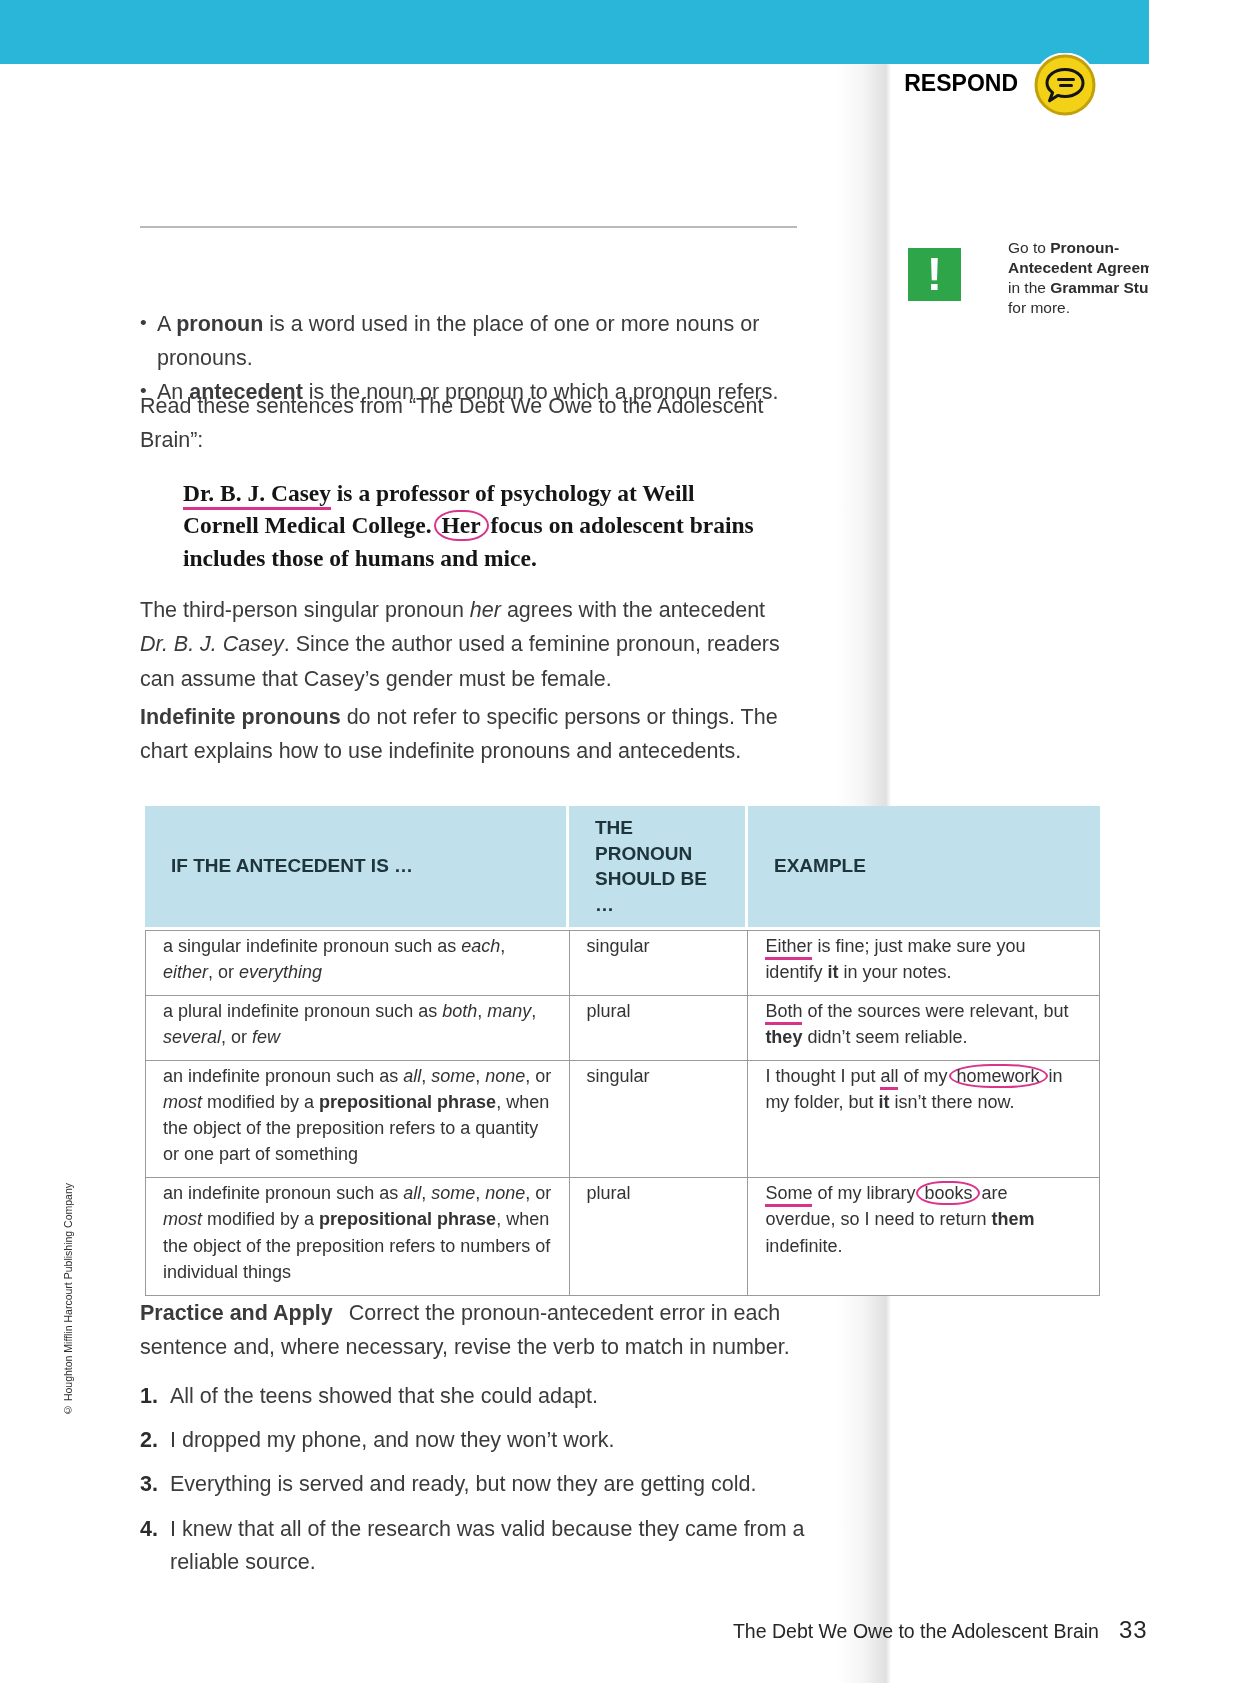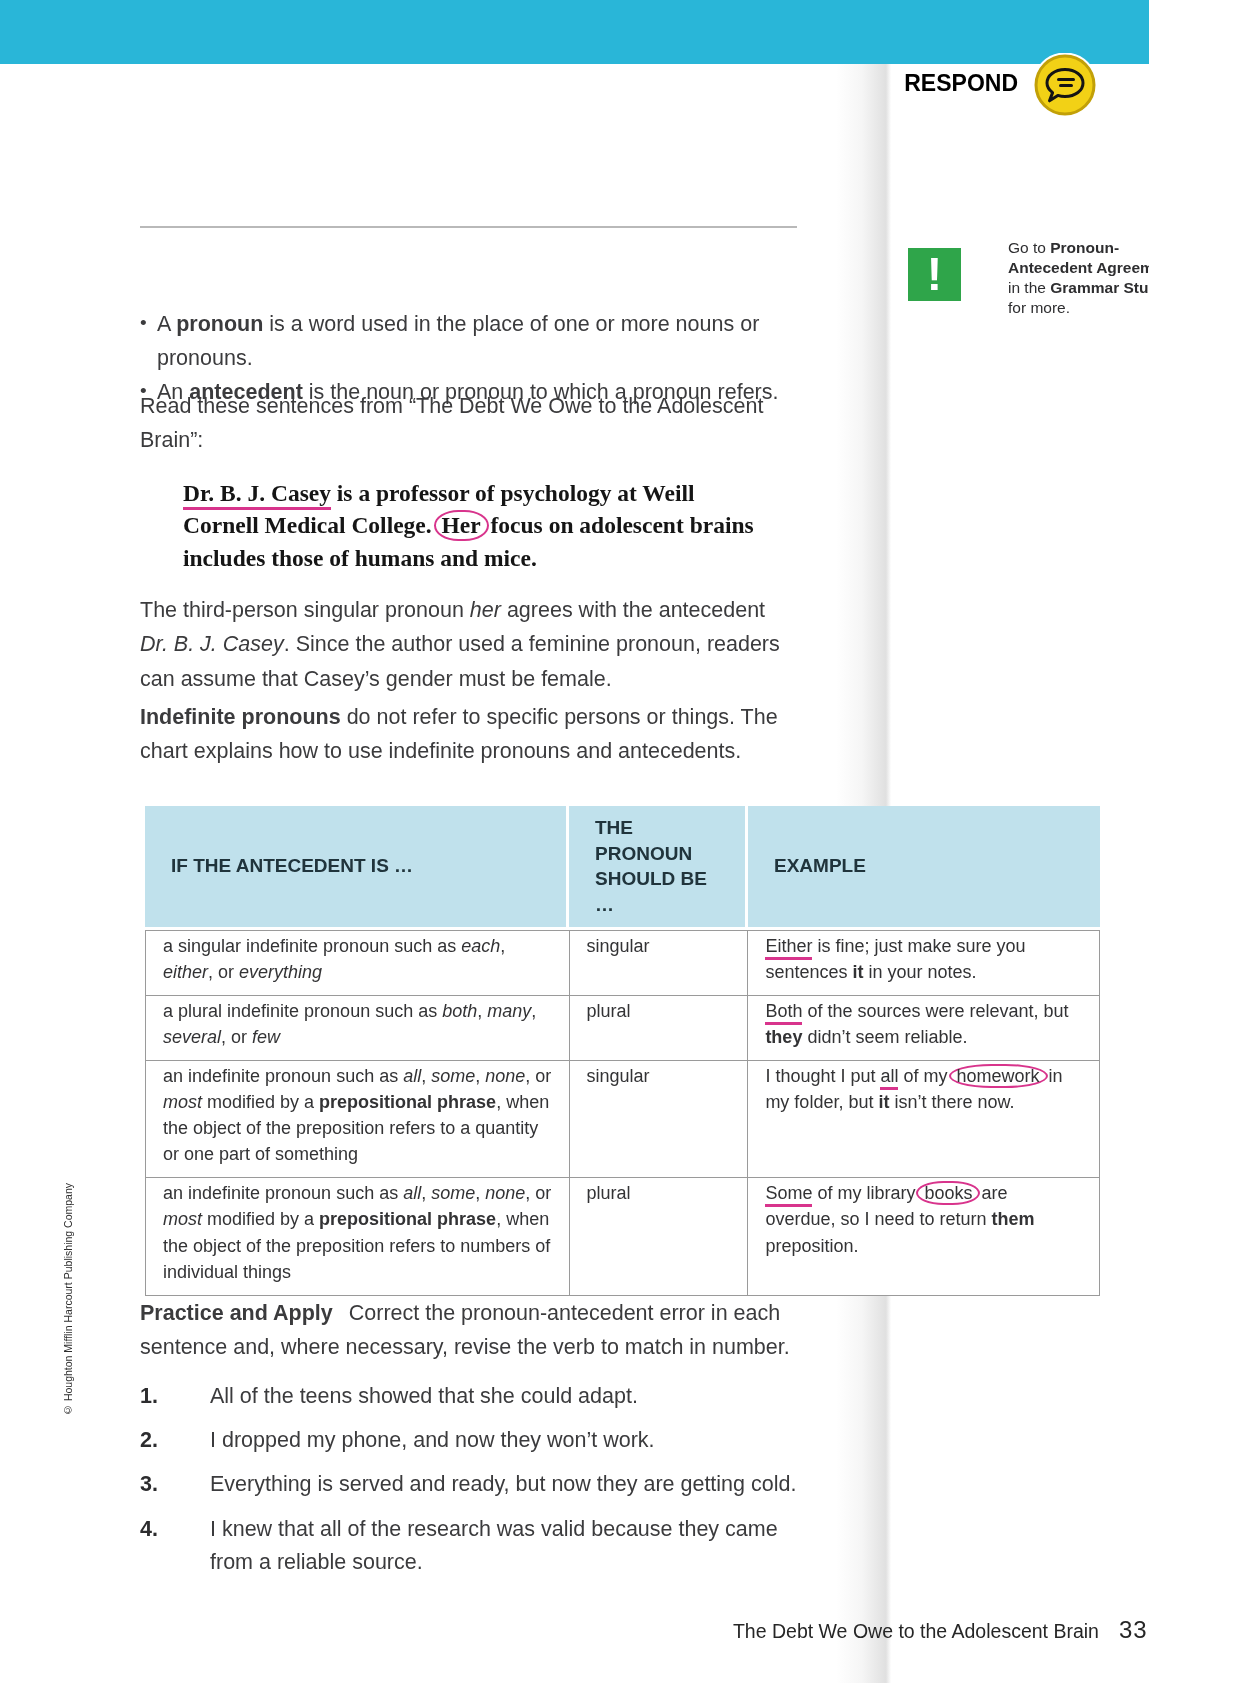--- a/index.html
+++ b/index.html
@@ -58,21 +58,21 @@
   .tbl-spacer{height:3px;background:#fff;}
   table.tbl-body{border-collapse:collapse;width:955px;}
   table.tbl-body td{border:1px solid #9a9a9a;background:#fff;vertical-align:top;
      padding:2px 17px 10px;font-size:18px;line-height:1.45;color:#333335;}
 
   
   .practice{position:absolute;left:140px;top:1296px;width:680px;font-size:21.5px;line-height:1.6;color:#3b3b3d;}
   .pa-items{margin-top:15px;}
   .pa-item{display:flex;margin-bottom:11px;line-height:1.55;}
   .pa-num{flex:0 0 30px;font-weight:700;color:#2c2c2e;}
-  .pa-text{flex:1;margin-left:40px;}
+  .pa-text{flex:1;}
 
   
   .footer{position:absolute;left:140px;top:1616px;width:1022px;text-align:right;color:#262626;font-size:19.5px;}
   .footer .pageno{font-size:24px;margin-left:20px;letter-spacing:1px;}
 
   
   .copyright{position:absolute;left:62px;top:1156px;height:260px;writing-mode:vertical-rl;
     transform:rotate(180deg);font-size:10.5px;color:#2e2e2e;white-space:nowrap;}
 
   
@@ -134,36 +134,36 @@
     <table class="tbl-body">
       <colgroup>
           <col style="width:424px">
           <col style="width:179px">
           <col style="width:352px">
         </colgroup>
       <tbody>
         <tr>
           <td><span>a singular indefinite pronoun such as </span><span class="i">each</span><span>, </span><span class="i">either</span><span>, or </span><span class="i">everything</span></td>
           <td>singular</td>
-          <td><span class="pu">Either</span><span> is fine; just make sure you sentences </span><span class="b">it</span><span> in your notes.</span></td>
+          <td><span class="pu">Either</span><span> is fine; just make sure you identify </span><span class="b">it</span><span> in your notes.</span></td>
         </tr>
         <tr>
           <td><span>a plural indefinite pronoun such as </span><span class="i">both</span><span>, </span><span class="i">many</span><span>, </span><span class="i">several</span><span>, or </span><span class="i">few</span></td>
           <td>plural</td>
           <td><span class="pu">Both</span><span> of the sources were relevant, but </span><span class="b">they</span><span> didn’t seem reliable.</span></td>
         </tr>
         <tr>
           <td><span>an indefinite pronoun such as </span><span class="i">all</span><span>, </span><span class="i">some</span><span>, </span><span class="i">none</span><span>, or </span><span class="i">most</span><span> modified by a </span><span class="b">prepositional phrase</span><span>, when the object of the preposition refers to a quantity or one part of something</span></td>
           <td>singular</td>
           <td><span>I thought I put </span><span class="pu">all</span><span> of my </span><span class="pc">homework</span><span> in my folder, but </span><span class="b">it</span><span> isn’t there now.</span></td>
         </tr>
         <tr>
           <td><span>an indefinite pronoun such as </span><span class="i">all</span><span>, </span><span class="i">some</span><span>, </span><span class="i">none</span><span>, or </span><span class="i">most</span><span> modified by a </span><span class="b">prepositional phrase</span><span>, when the object of the preposition refers to numbers of individual things</span></td>
           <td>plural</td>
-          <td><span class="pu">Some</span><span> of my library </span><span class="pc">books</span><span> are overdue, so I need to return </span><span class="b">them</span><span> preposition.</span></td>
+          <td><span class="pu">Some</span><span> of my library </span><span class="pc">books</span><span> are overdue, so I need to return </span><span class="b">them</span><span> indefinite.</span></td>
         </tr>
       </tbody>
     </table>
   </div>
 
   <div class="practice">
     <div><span class="b mr">Practice and Apply</span><span> Correct the pronoun-antecedent error in each sentence and, where necessary, revise the verb to match in number.</span></div>
     <div class="pa-items">
       <div class="pa-item">
         <span class="pa-num">1.</span>

